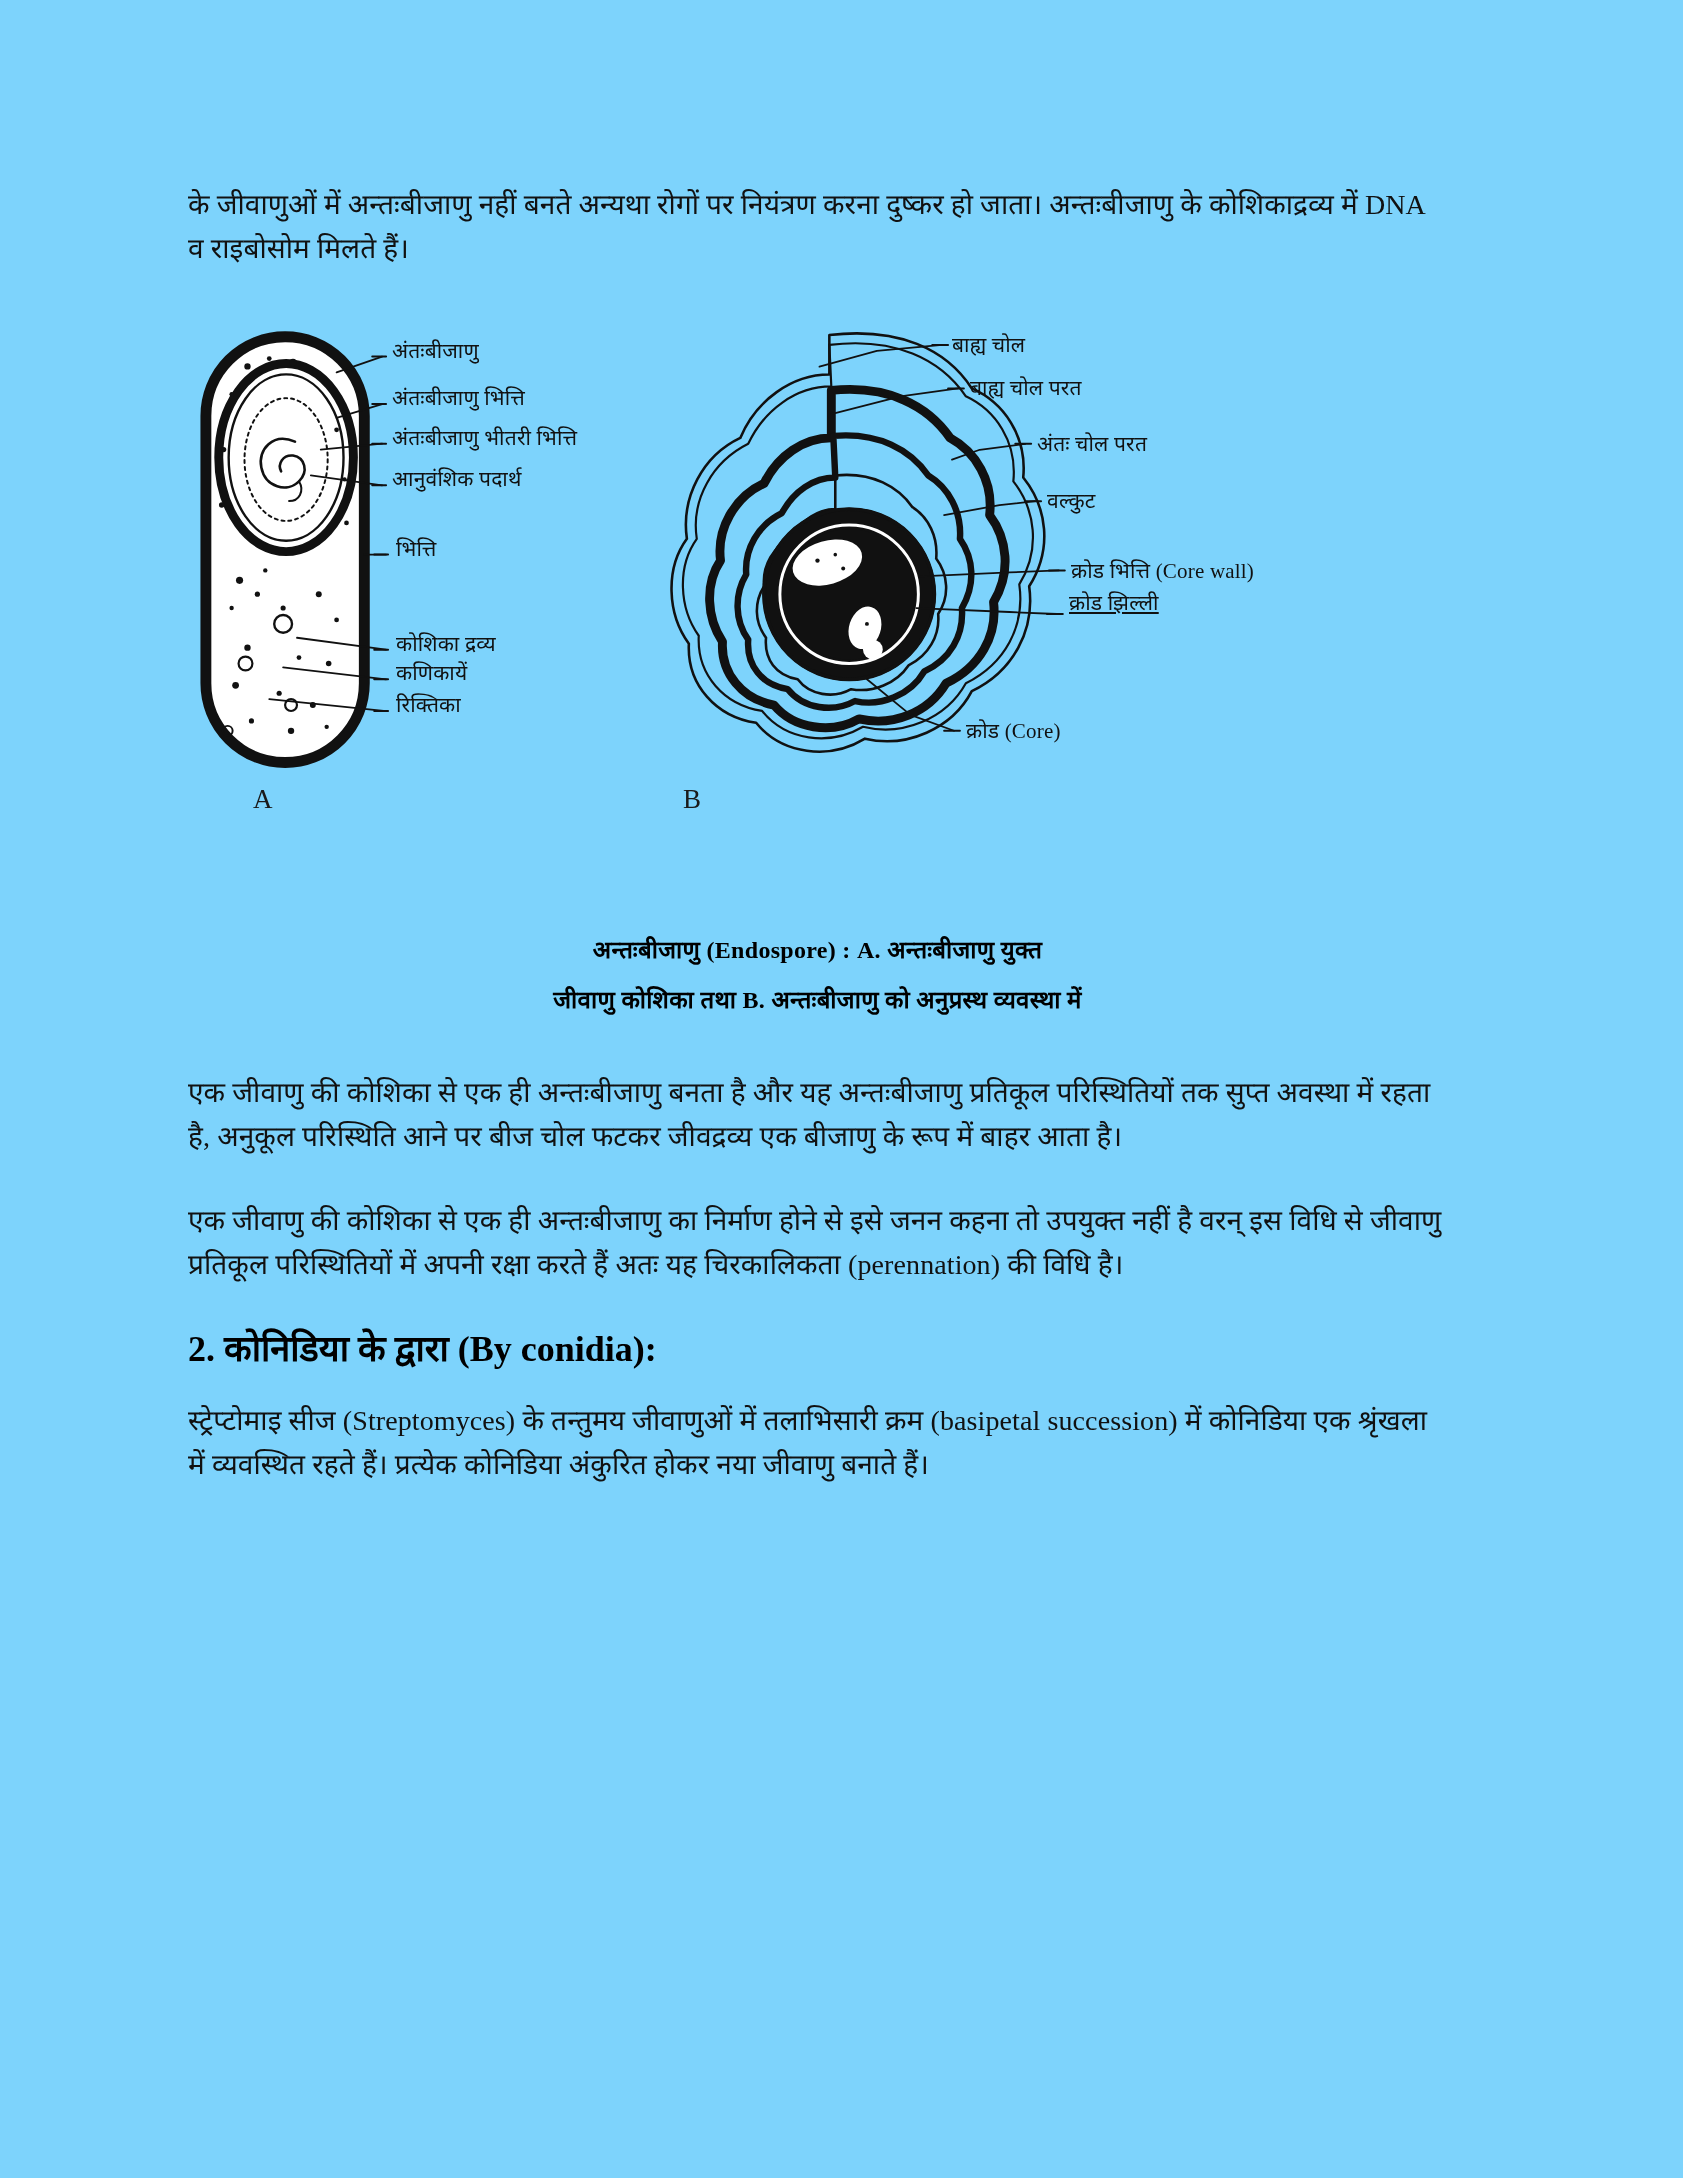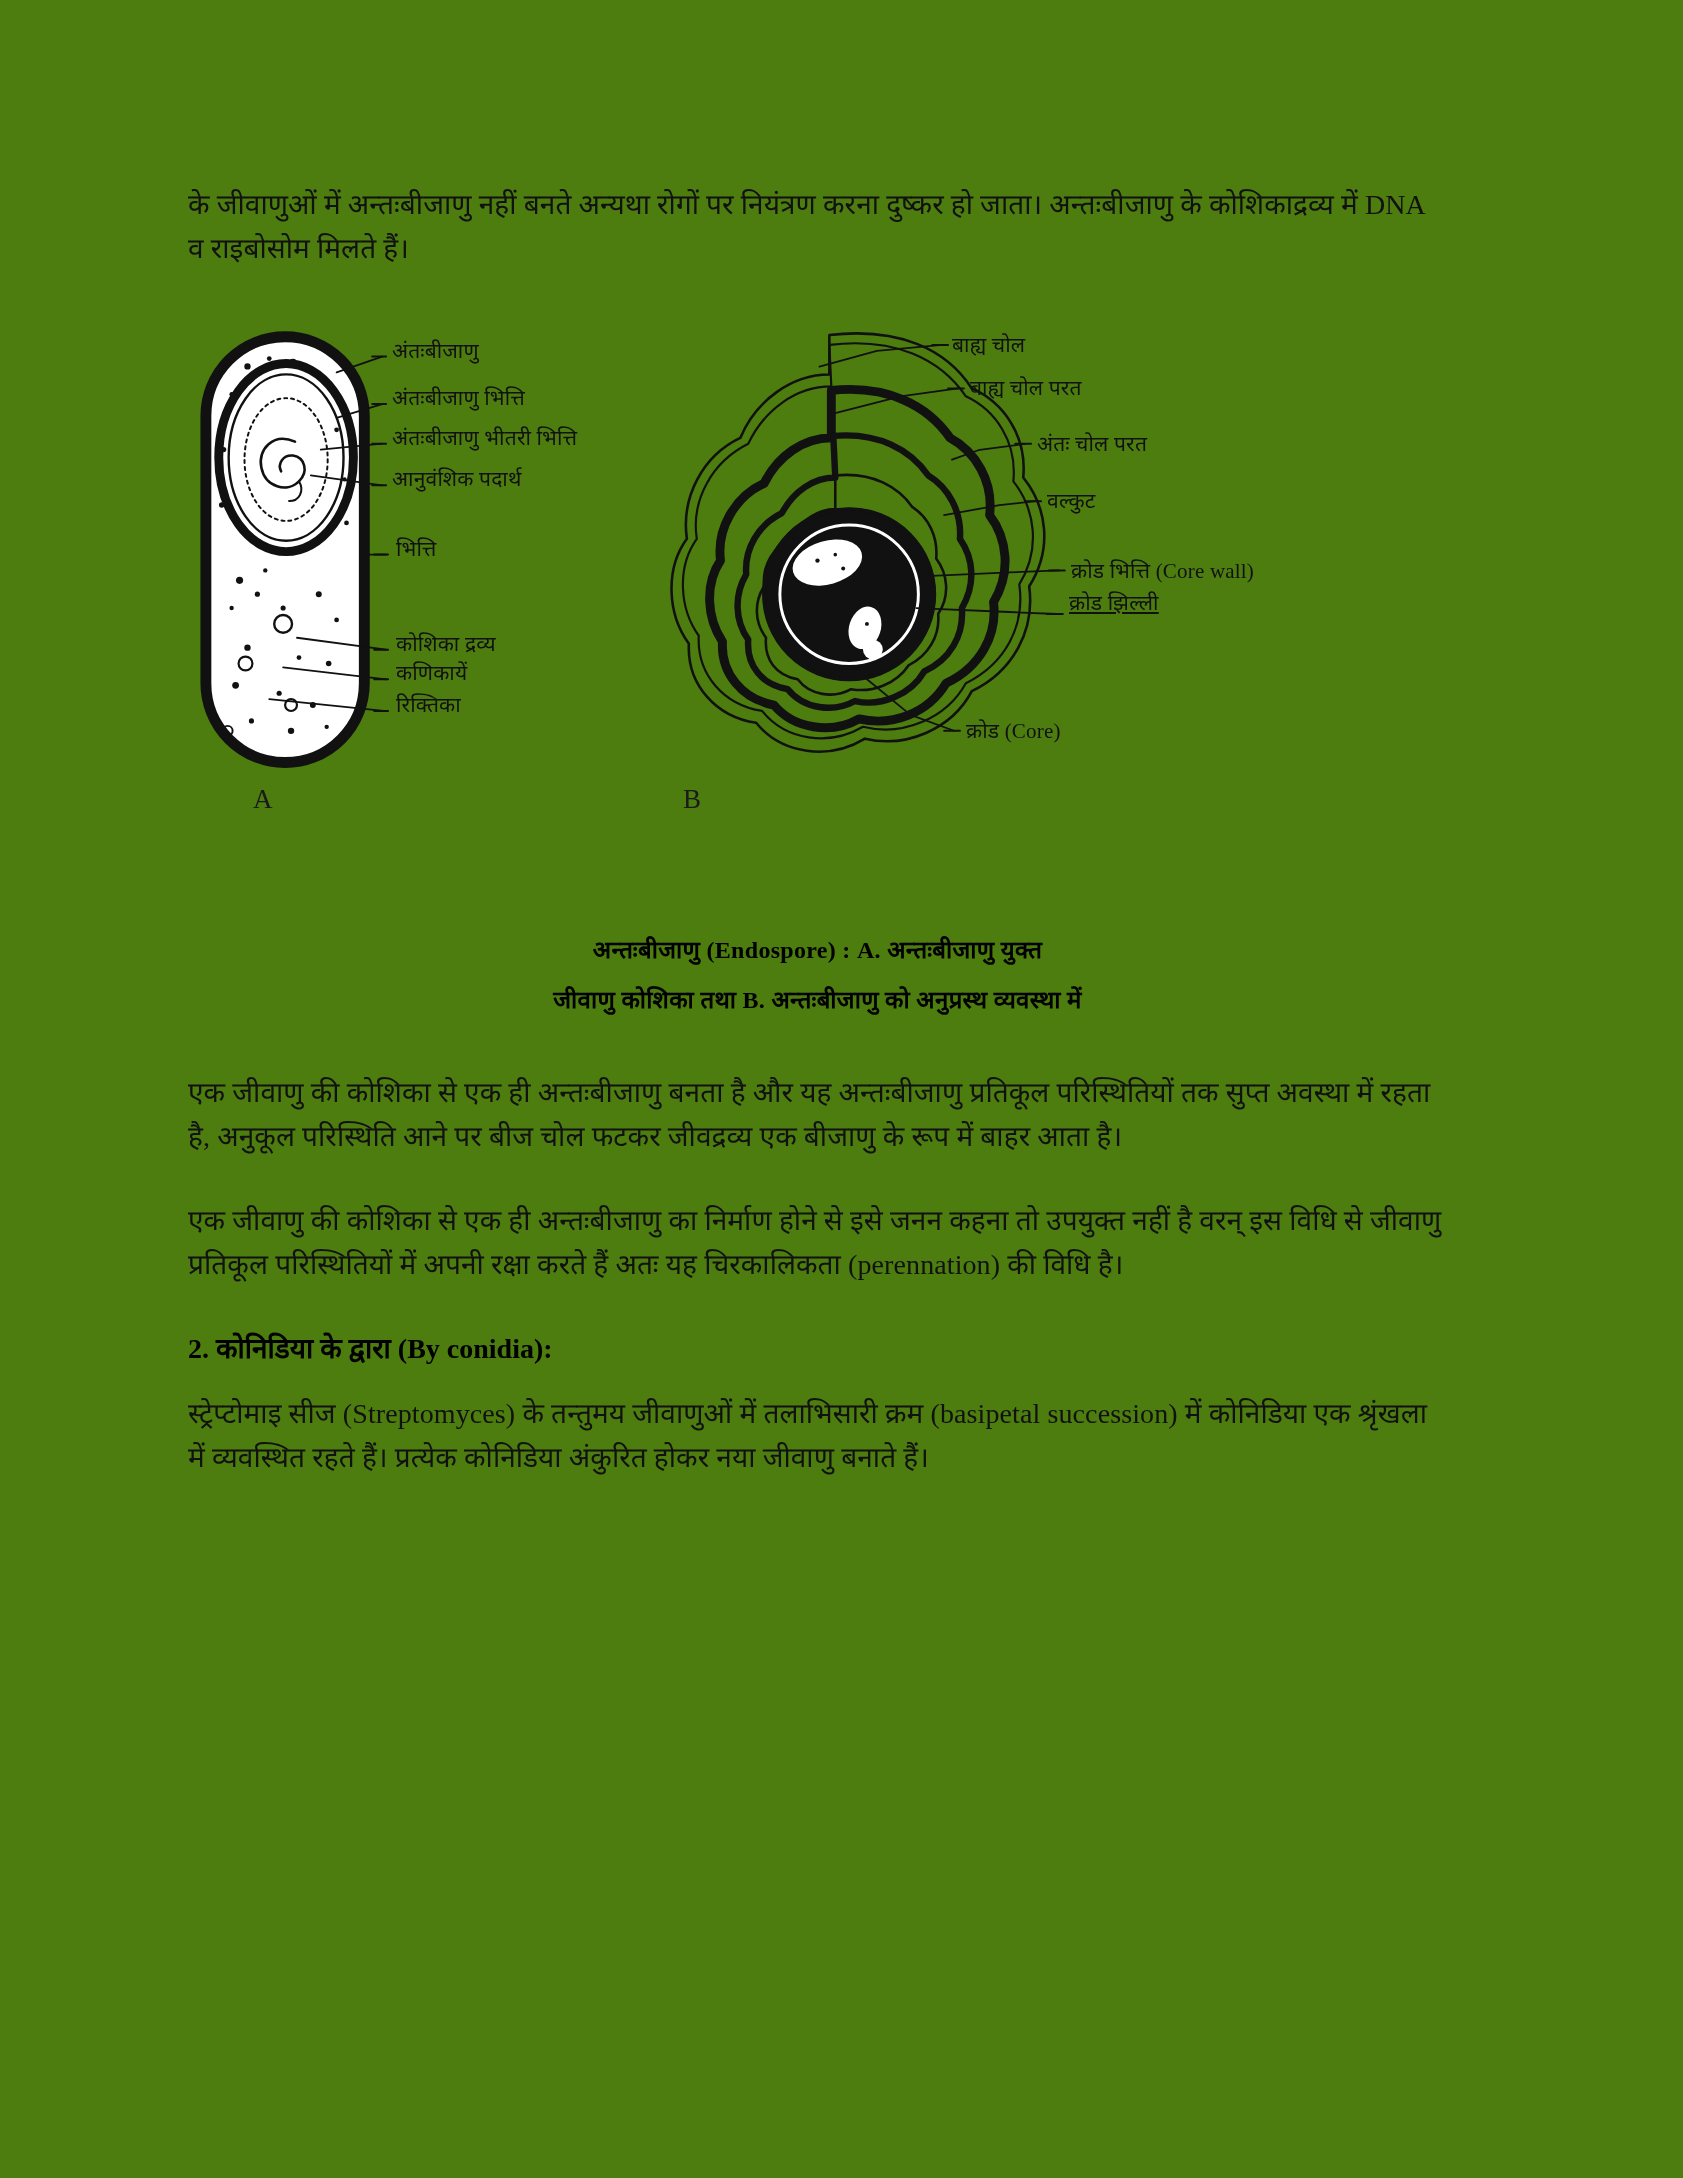--- a/index.html
+++ b/index.html
@@ -13,21 +13,21 @@
     font-family: "Liberation Sans", "DejaVu Sans", sans-serif;
     color: #000000;
     position: relative;
     overflow: hidden;
   }
   .page {
     position: absolute;
     left: 0; top: 0;
     width: 1683px;
     height: 2178px;
-    background: #4d7c0f;
+    background: #7dd3fc;
   }
   .content {
     position: absolute;
     left: 188px;
     top: 183px;
     width: 1259px;
   }
 
   
   .para {
@@ -36,25 +36,25 @@
     line-height: 44px;
     color: #111111;
     text-align: left;
     margin: 0 0 40px 0;
     letter-spacing: 0.1px;
   }
   .para.tight { margin-bottom: 0; }
 
   .heading {
     font-family: "Liberation Serif", "DejaVu Serif", serif;
-    font-size: 28px;
+    font-size: 36px;
     line-height: 44px;
     font-weight: bold;
     color: #000000;
-    margin: 0 0 21px 0;
+    margin: 0 0 28px 0;
   }
 
   
   .figure-block {
     position: relative;
     width: 1259px;
     height: 604px;
     margin: 36px 0 4px 0;
   }
 

